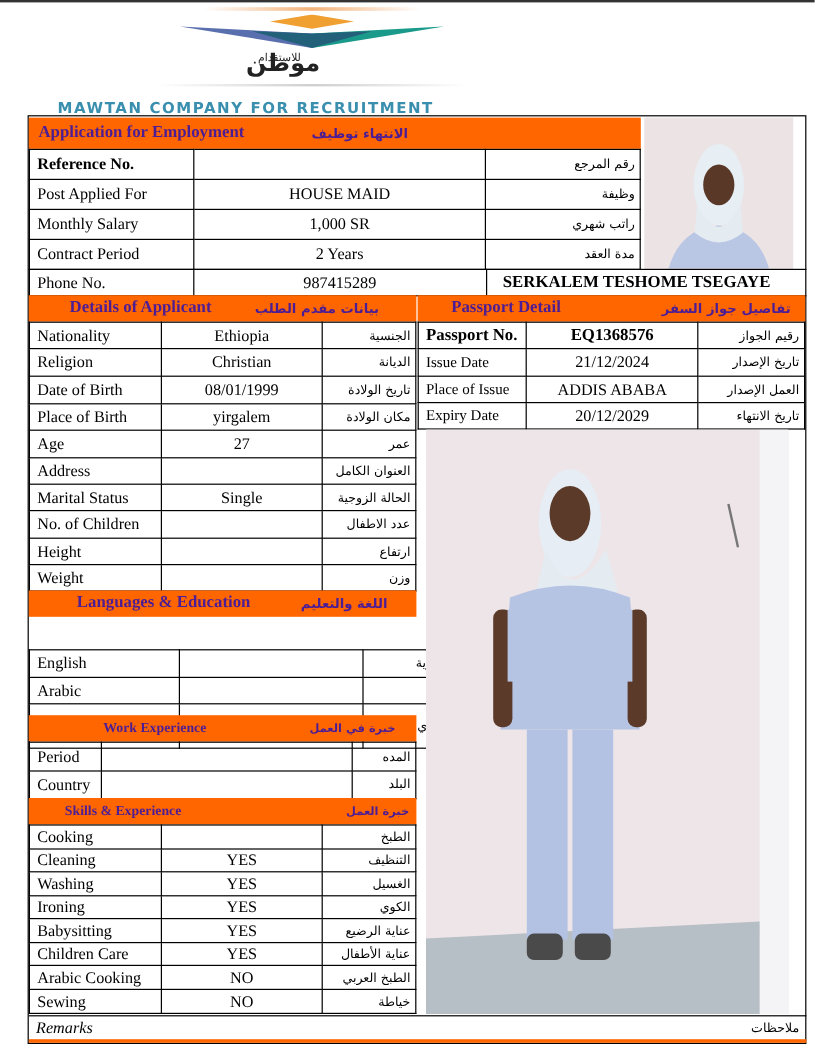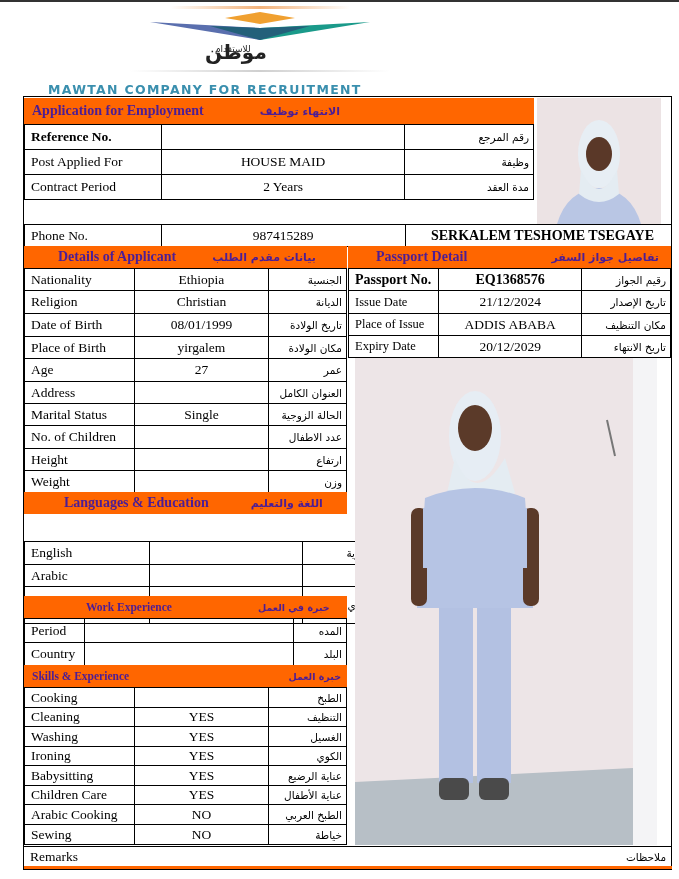--- a/index.html
+++ b/index.html
@@ -65,20 +65,25 @@
     <td class="b">Reference No.</td>
     <td class="c"></td>
     <td class="ar">رقم المرجع</td>
   </tr>
   <tr style="height:25px">
     <td>Post Applied For</td>
     <td class="c">HOUSE MAID</td>
     <td class="ar">وظيفة</td>
   </tr>
   <tr style="height:25px">
+    <td>Monthly Salary</td>
+    <td class="c">1,000 SR</td>
+    <td class="ar">راتب شهري</td>
+  </tr>
+  <tr style="height:25px">
     <td>Contract Period</td>
     <td class="c">2 Years</td>
     <td class="ar">مدة العقد</td>
   </tr>
 </tbody>
   </table>
 
 <div class="photo" style="left:537px; top:98px; width:124px; height:126px; background:#ece3e4;">
   <svg width="124" height="126" viewBox="0 0 124 126">
     <rect width="124" height="126" fill="#ece3e4"></rect>
@@ -92,21 +97,21 @@
 <table style="left:24px; top:224px; width:648px;">
   <colgroup>
       <col style="width:137px">
       <col style="width:244px">
       <col style="width:267px">
     </colgroup>
   <tbody>
       <tr style="height:22px">
     <td>Phone No.</td>
     <td class="c">987415289</td>
-    <td style="font-weight:bold; font-size:14px; text-align:right; padding-right:18px; border-right:none;">SERKALEM TESHOME TSEGAYE</td>
+    <td style="font-weight:bold; font-size:14px; text-align:right; padding-right:30px; border-right:none;">SERKALEM TESHOME TSEGAYE</td>
   </tr>
 </tbody>
   </table>
 
 <div class="hdr orange" style="left:24px; top:246px; width:323px; height:22px; padding-left:34px;">
   <span class="en">Details of Applicant</span>
   <span class="arx" style="margin-left:36px;">بيانات مقدم الطلب</span>
 </div>
 
 <table style="left:24px; top:268px; width:323px;">
@@ -216,21 +221,21 @@
       </tr>
   <tr style="height:23px">
         <td>Country</td>
         <td></td>
         <td class="ar">البلد</td>
       </tr>
 </tbody>
   </table>
 
 <div class="hdr orange" style="left:24px; top:665px; width:323px; height:22px; padding-left:8px; justify-content:space-between; padding-right:6px;">
-  <span class="en" style="font-size:11.5px;">Skills &amp; Experience</span>
+  <span class="en" style="font-size:11.5px;margin-left:22px;">Skills &amp; Experience</span>
   <span class="arx" style="font-size:9.5px;">خبرة العمل</span>
 </div>
 <table style="left:24px; top:687px; width:323px;">
   <colgroup>
       <col style="width:110px">
       <col style="width:135px">
       <col style="width:78px">
     </colgroup>
   <tbody>
       <tr style="height:20px">
@@ -293,21 +298,21 @@
         <td class="ar">رقيم الجواز</td>
       </tr>
   <tr style="height:23px">
         <td style="font-size:12.5px;">Issue Date</td>
         <td class="c">21/12/2024</td>
         <td class="ar">تاريخ الإصدار</td>
       </tr>
   <tr style="height:22px">
         <td style="font-size:12.5px;">Place of Issue</td>
         <td class="c">ADDIS ABABA</td>
-        <td class="ar">مكان التنظيف</td>
+        <td class="ar">العمل الإصدار</td>
       </tr>
   <tr style="height:22px">
         <td style="font-size:12.5px;">Expiry Date</td>
         <td class="c">20/12/2029</td>
         <td class="ar">تاريخ الانتهاء</td>
       </tr>
 </tbody>
   </table>
 
 <div class="photo" style="left:355px; top:358px; width:302px; height:487px; background:#ece4e6;">
@@ -325,16 +330,16 @@
     <rect x="68" y="150" width="12" height="60" fill="#b6c4e4"></rect>
     <rect x="160" y="150" width="12" height="60" fill="#b6c4e4"></rect>
     <rect x="84" y="250" width="34" height="175" fill="#b3c1e2"></rect>
     <rect x="122" y="250" width="34" height="175" fill="#b3c1e2"></rect>
     <rect x="84" y="420" width="30" height="22" rx="6" fill="#4a4a4a"></rect>
     <rect x="124" y="420" width="30" height="22" rx="6" fill="#4a4a4a"></rect>
   </svg>
 </div>
 
 <div style="position:absolute; left:24px; top:846px; width:648px; height:20px; border-top:1px solid #000; display:flex; justify-content:space-between; align-items:center; padding:0 6px;">
-  <span style="font-size:13.5px;">Remarks</span>
+  <span style="font-size:13.5px;font-style:italic;">Remarks</span>
   <span style="font-family:'DejaVu Sans', sans-serif; font-size:10.5px;">ملاحظات</span>
 </div>
 <div class="orange" style="position:absolute; left:24px; top:866px; width:648px; height:3px;"></div>
 
 </body></html>

